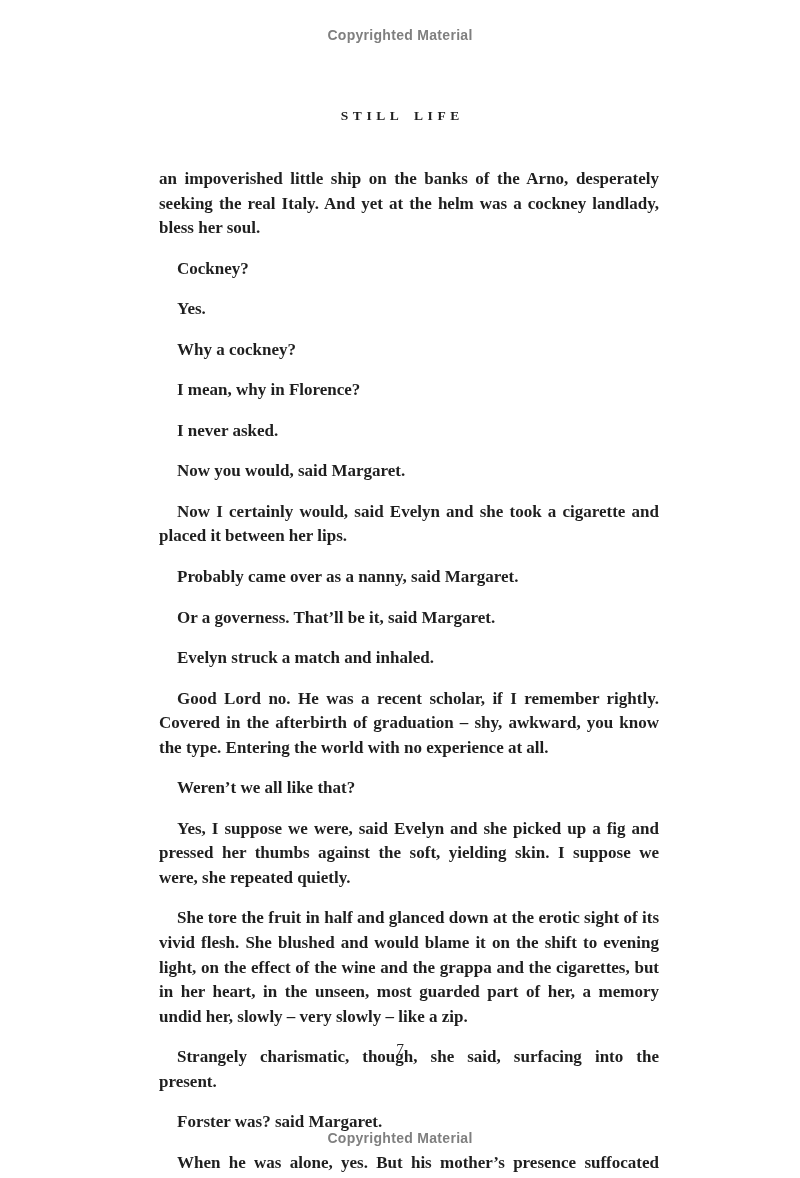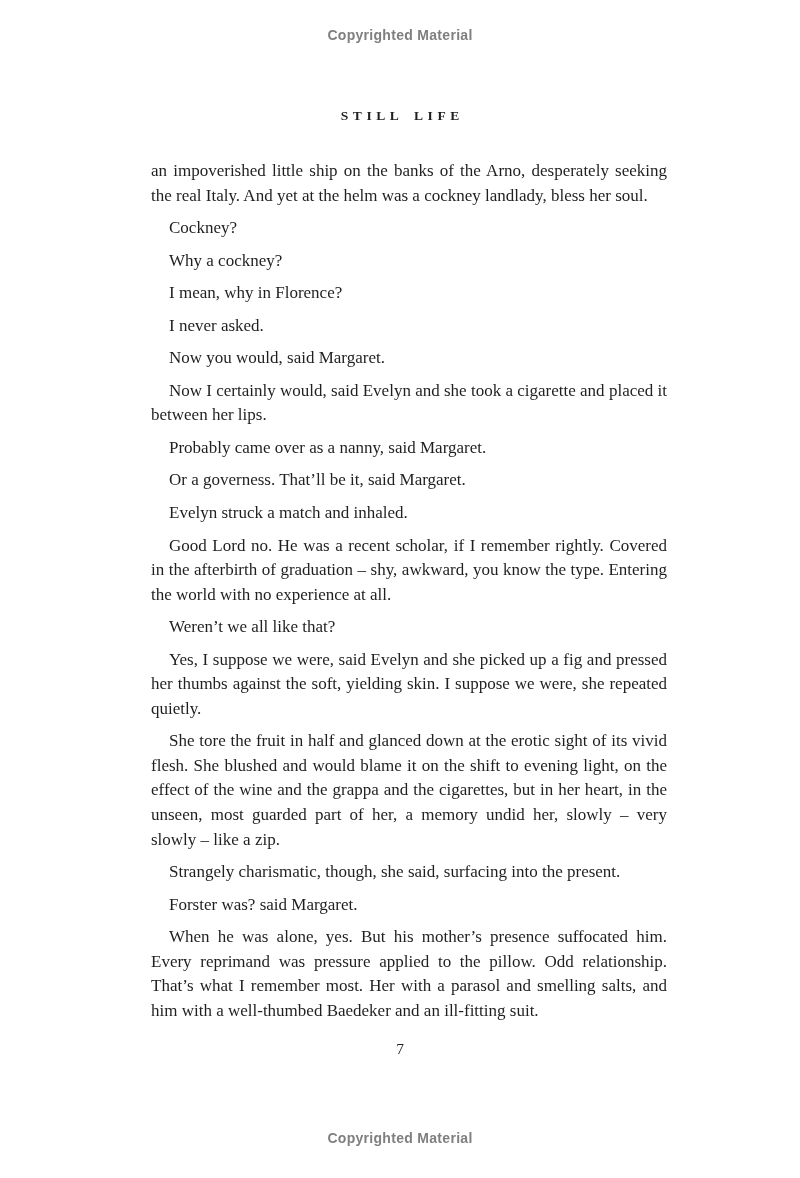--- a/index.html
+++ b/index.html
@@ -41,21 +41,21 @@
   .body-text {
     position: absolute;
     left: 143px;
     top: 151px;
     width: 532px;
     font-size: 17px;
     line-height: 24.55px;
     color: #1f1f1f;
     text-align: justify;
   }
-  .body-text p { margin: 8px; }
+  .body-text p { margin: 16px; font-weight: bold; }
   .body-text p.indent { text-indent: 18px; }
   .page-number {
     position: absolute;
     top: 1040px;
     left: 0;
     width: 100%;
     text-align: center;
     font-size: 15.5px;
     color: #1f1f1f;
   }
@@ -65,20 +65,21 @@
 
 <div class="page">
 
   <div class="notice notice-top">Copyrighted Material</div>
 
   <div class="running-head">STILL LIFE</div>
 
   <div class="body-text">
       <p class="">an impoverished little ship on the banks of the Arno, desperately seeking the real Italy. And yet at the helm was a cockney landlady, bless her soul.</p>
       <p class="indent">Cockney?</p>
+      <p class="indent">Yes.</p>
       <p class="indent">Why a cockney?</p>
       <p class="indent">I mean, why in Florence?</p>
       <p class="indent">I never asked.</p>
       <p class="indent">Now you would, said Margaret.</p>
       <p class="indent">Now I certainly would, said Evelyn and she took a cigarette and placed it between her lips.</p>
       <p class="indent">Probably came over as a nanny, said Margaret.</p>
       <p class="indent">Or a governess. That’ll be it, said Margaret.</p>
       <p class="indent">Evelyn struck a match and inhaled.</p>
       <p class="indent">Good Lord no. He was a recent scholar, if I remember rightly. Covered in the afterbirth of graduation – shy, awkward, you know the type. Entering the world with no experience at all.</p>
       <p class="indent">Weren’t we all like that?</p>

